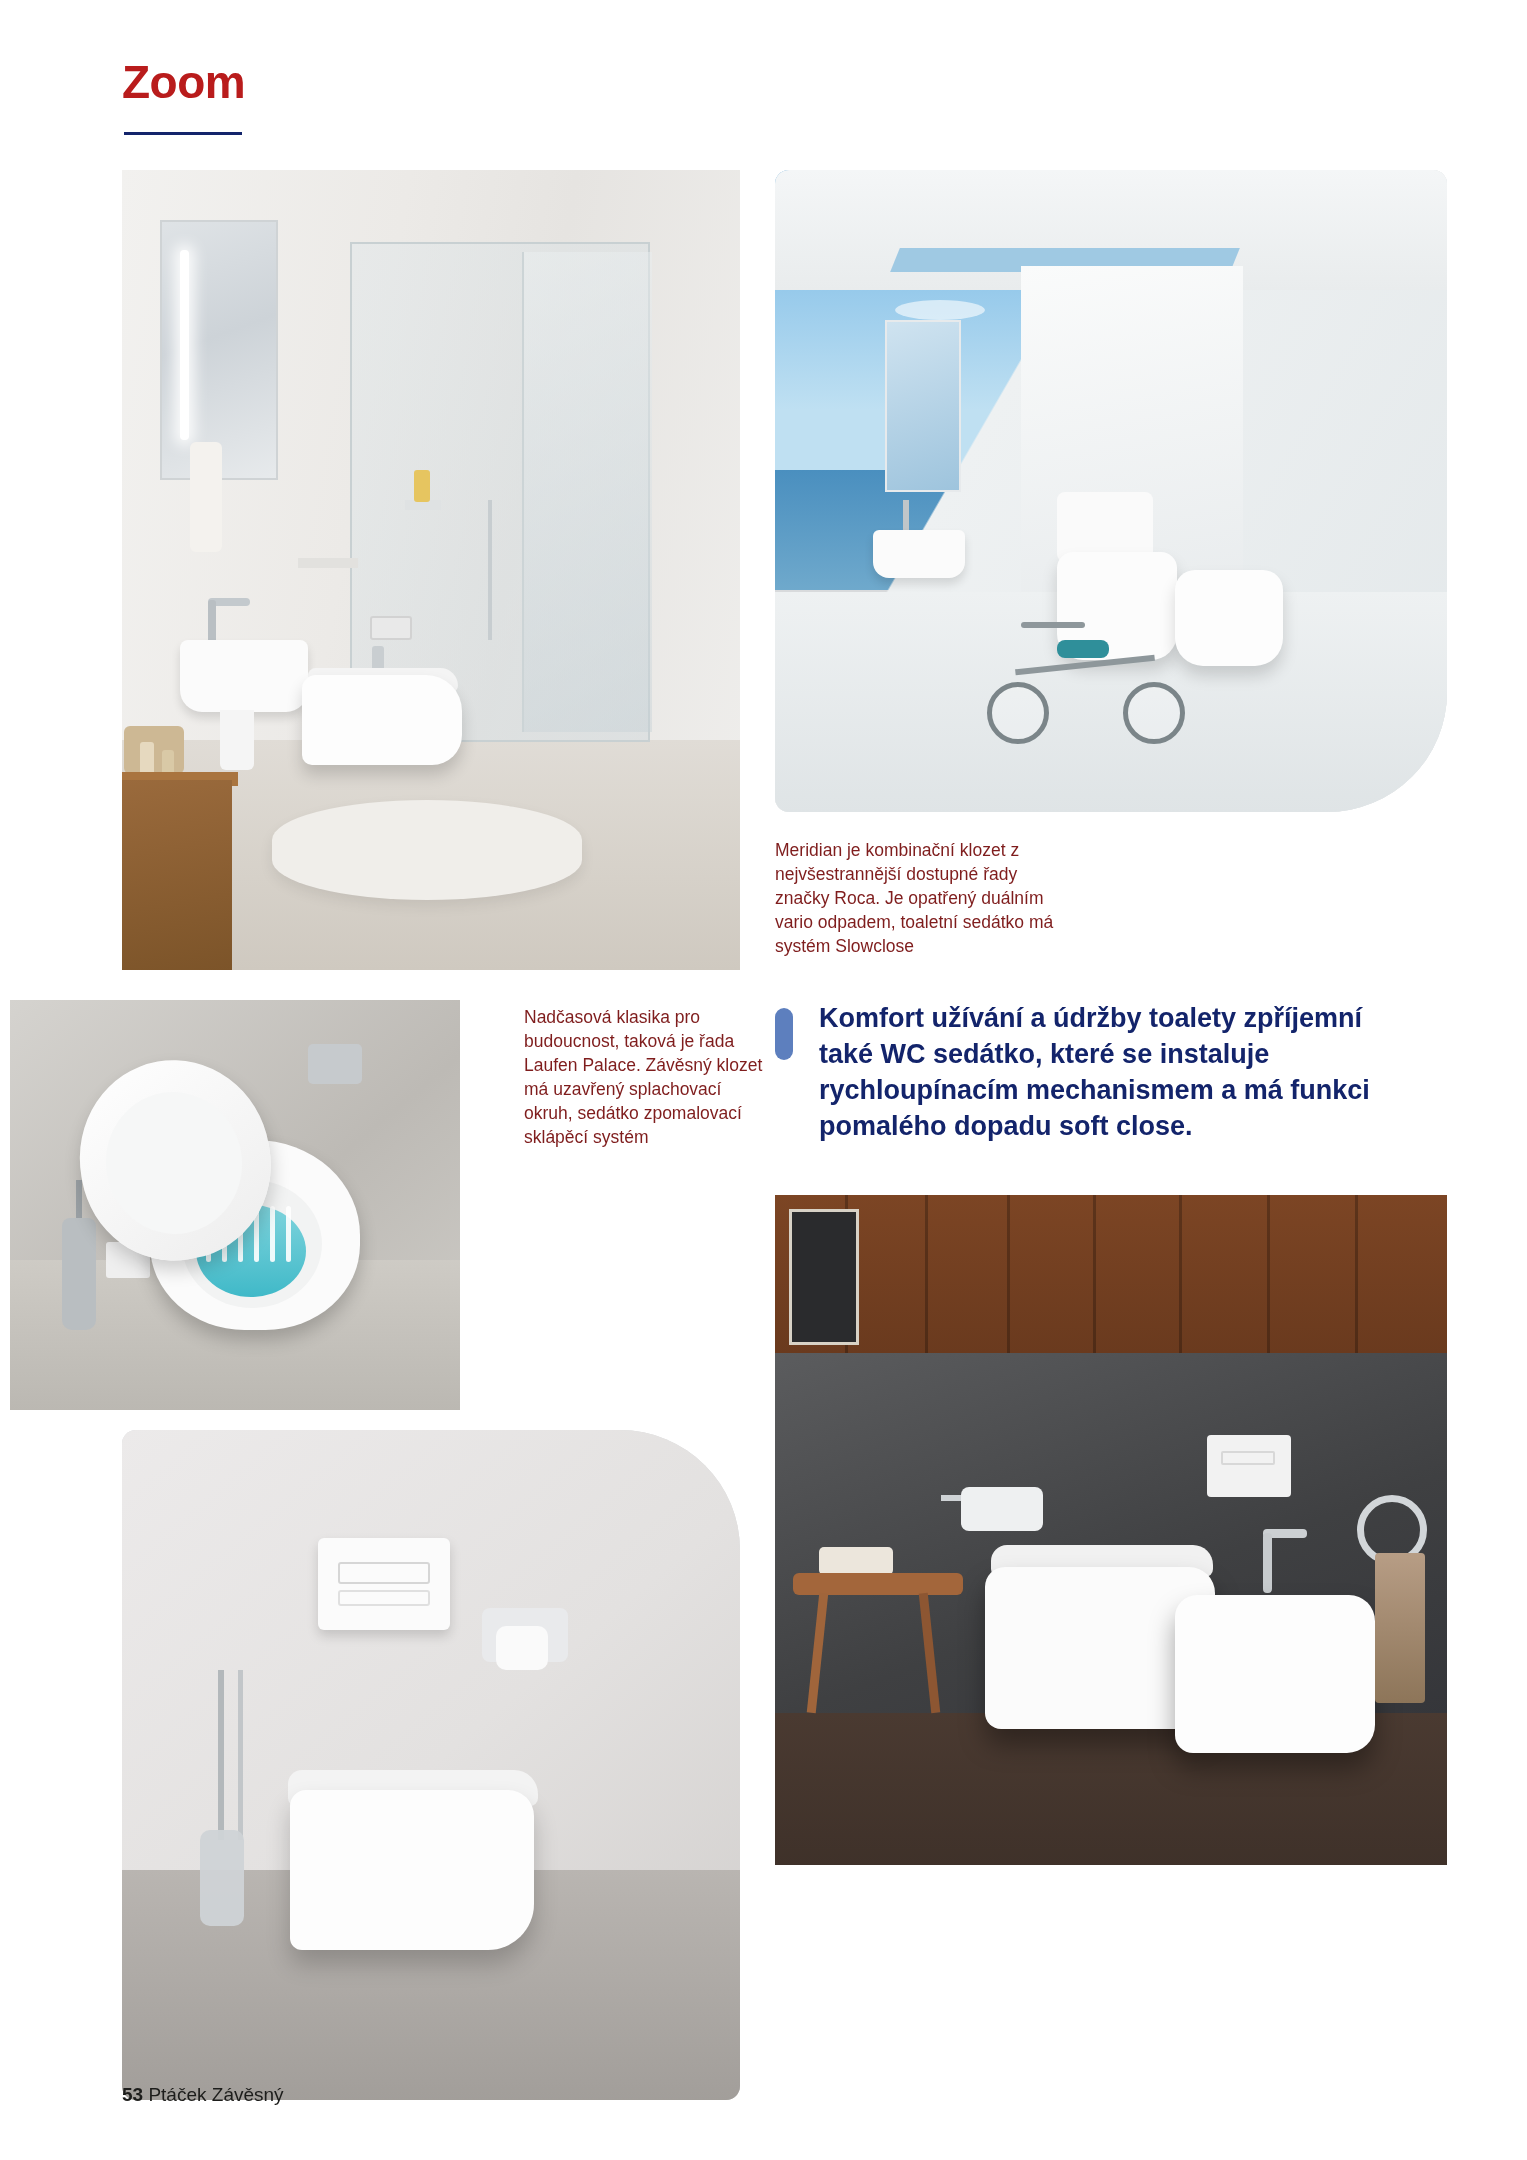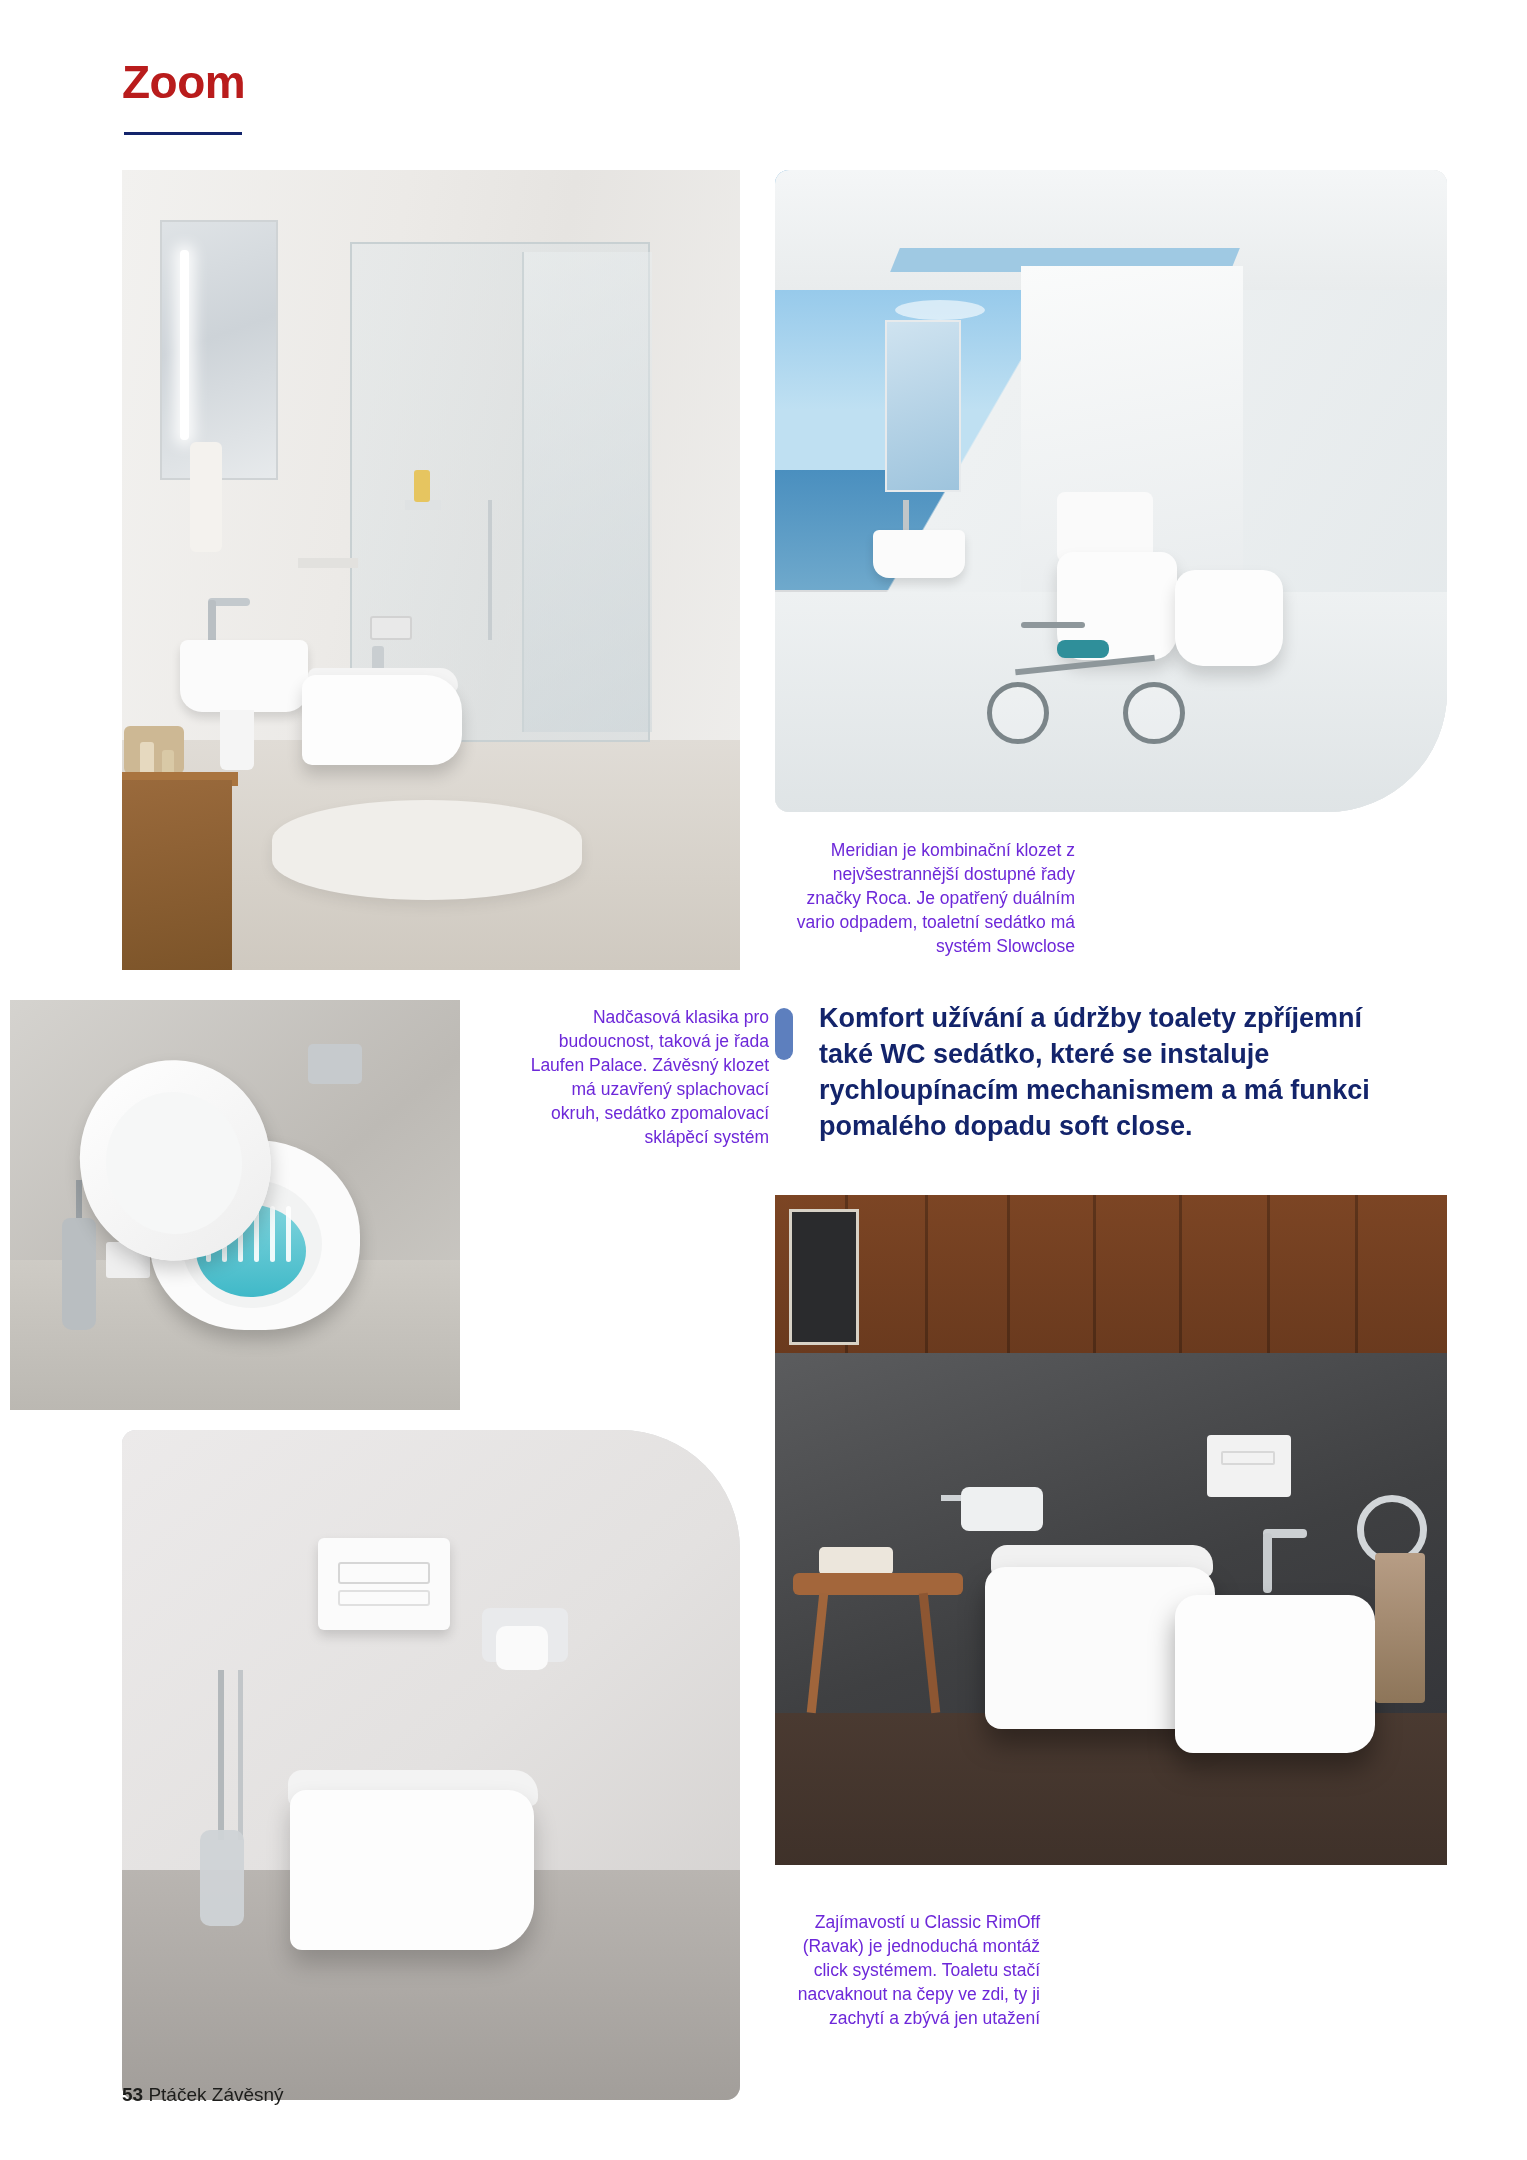--- a/index.html
+++ b/index.html
@@ -195,22 +195,21 @@
   .p5-bidet-tap { position: absolute; left: 488px; top: 338px; width: 9px; height: 60px; background: #c7cbce; border-radius: 4px; }
   .p5-bidet-tap-h { position: absolute; left: 488px; top: 334px; width: 44px; height: 9px; background: #ccd0d3; border-radius: 4px; }
   .p5-ring { position: absolute; left: 582px; top: 300px; width: 70px; height: 70px; border: 7px solid #d2d6d9; border-radius: 50%; }
   .p5-towel-hang { position: absolute; left: 600px; top: 358px; width: 50px; height: 150px; background: linear-gradient(180deg,#b79d85,#8d7559); border-radius: 4px; }
 
   
   .caption {
     position: absolute;
     font-size: 17.5px;
     line-height: 24px;
-    color: #6d28d9;
-    text-align: right;
+    color: #7f1d1d;
   }
   .caption p { margin: 0 0 22px 0; }
   .caption p:last-child { margin-bottom: 0; }
 
   #caption-meridian { left: 775px; top: 838px; width: 300px; }
   #caption-laufen { left: 480px; top: 1005px; width: 245px; margin-left: 44px; }
   #caption-ravak { left: 775px; top: 1910px; width: 265px; }
   #caption-tulip { left: 1100px; top: 1870px; width: 275px; }
 
   
@@ -379,23 +378,20 @@
     <div class="p5-leg2"></div>
     <div class="p5-wc-lid"></div>
     <div class="p5-wc"></div>
     <div class="p5-bidet-tap-h"></div>
     <div class="p5-bidet-tap"></div>
     <div class="p5-bidet"></div>
     <div class="p5-ring"></div>
     <div class="p5-towel-hang"></div>
   </div>
 
-  <div class="caption" id="caption-ravak">
-    <p>Zajímavostí u Classic RimOff (Ravak) je jednoduchá montáž click systémem. Toaletu stačí nacvaknout na čepy ve zdi, ty ji zachytí a zbývá jen utažení</p>
-  </div>
 
 
   <div id="footer">
     <span class="pageno">53</span>
     <span>Ptáček Závěsný</span>
   </div>
 
 </div>
 
 </body></html>

